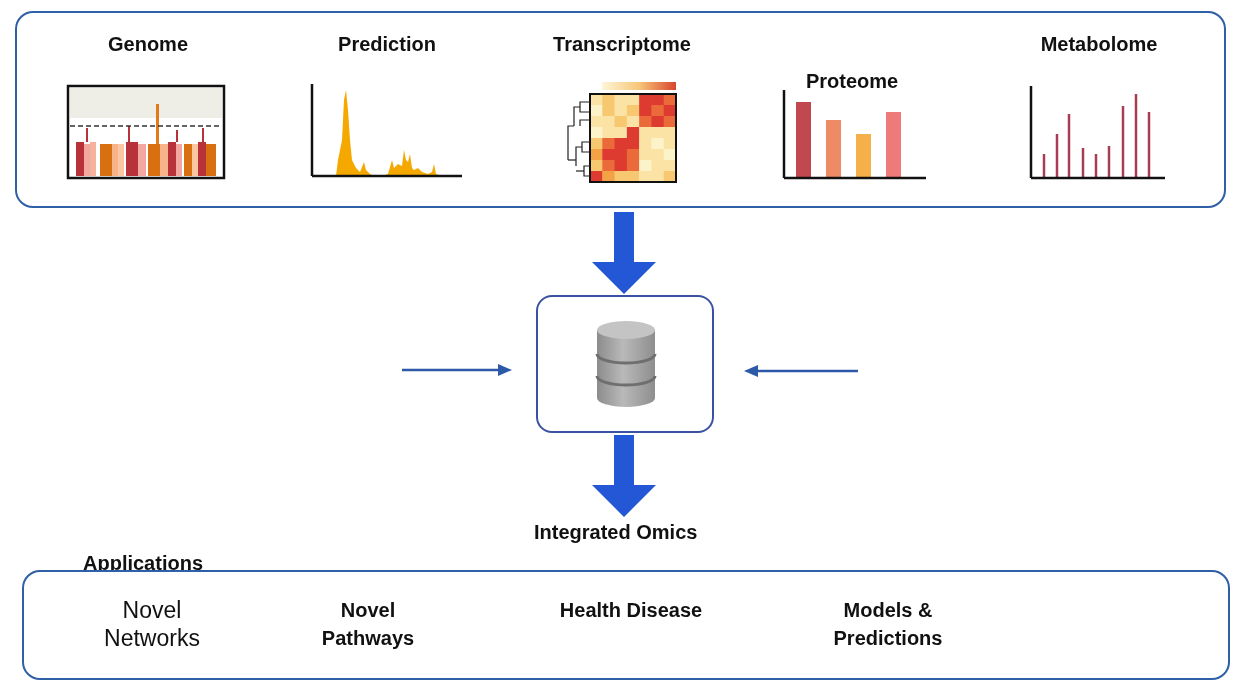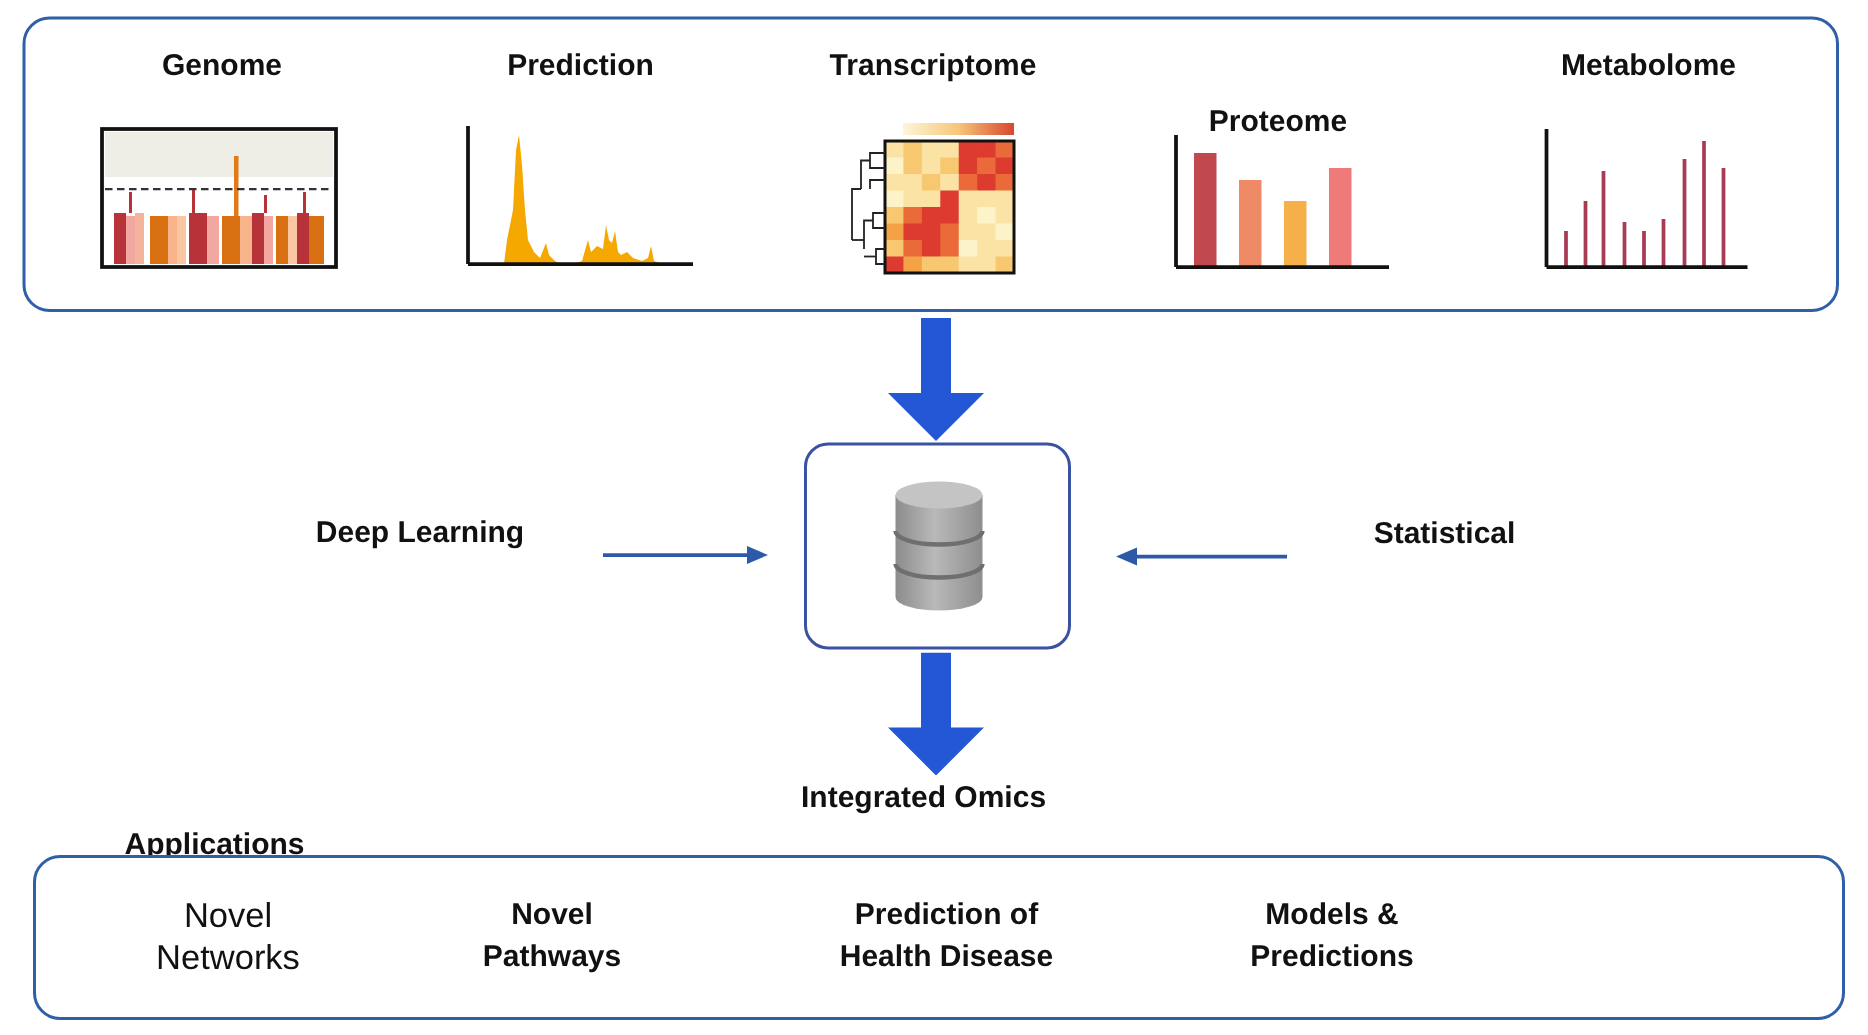--- a/index.html
+++ b/index.html
@@ -197,31 +197,29 @@
       </linearGradient>
     </defs>
     <path d="M2,10 V78 A29,9 0 0 0 60,78 V10 Z" fill="url(#db-g)"></path>
     <ellipse cx="31" cy="10" rx="29" ry="9" fill="#c4c4c4"></ellipse>
     <path d="M2,34 A29,9 0 0 0 60,34" fill="none" stroke="#6f6f6f" stroke-width="3"></path>
     <path d="M2,56 A29,9 0 0 0 60,56" fill="none" stroke="#6f6f6f" stroke-width="3"></path>
   </svg>
 </div>
 
 <div class="side-label" style="left:170px; top:341px; width:220px;">
-  <div>Deep Learning</div>
 </div>
 <div style="position:absolute; left:400px; top:362px;">
   <svg width="114" height="16">
       <line x1="2" y1="8" x2="100" y2="8" stroke="#2c5aa8" stroke-width="2.5"></line>
       <polygon points="98,2 112,8 98,14" fill="#2c5aa8"></polygon>
     </svg>
 </div>
 
 <div class="side-label" style="left:868px; top:342px; width:190px;">
-  <div>Statistical</div>
 </div>
 <div style="position:absolute; left:742px; top:363px;">
   <svg width="118" height="16">
       <line x1="14" y1="8" x2="116" y2="8" stroke="#2c5aa8" stroke-width="2.5"></line>
       <polygon points="16,2 2,8 16,14" fill="#2c5aa8"></polygon>
     </svg>
 </div>
 
 <div style="position:absolute; left:590px; top:435px;">
   <svg width="68" height="82">
@@ -236,21 +234,20 @@
 
 <div class="app-label" style="left:152px; top:596px; font-size:23px; font-weight:normal;">
   <div>Novel</div>
   <div>Networks</div>
 </div>
 <div class="app-label" style="left:368px; top:596px; font-size:20px;">
   <div>Novel</div>
   <div>Pathways</div>
 </div>
 <div class="app-label" style="left:631px; top:596px; font-size:20px;">
-  <div>Prediction of</div>
   <div>Health Disease</div>
 </div>
 <div class="app-label" style="left:888px; top:596px; font-size:20px;">
   <div>Models &amp;</div>
   <div>Predictions</div>
 </div>
 <div class="app-label" style="left:1103px; top:596px; font-size:20px;">
 </div>
 
 </body></html>

